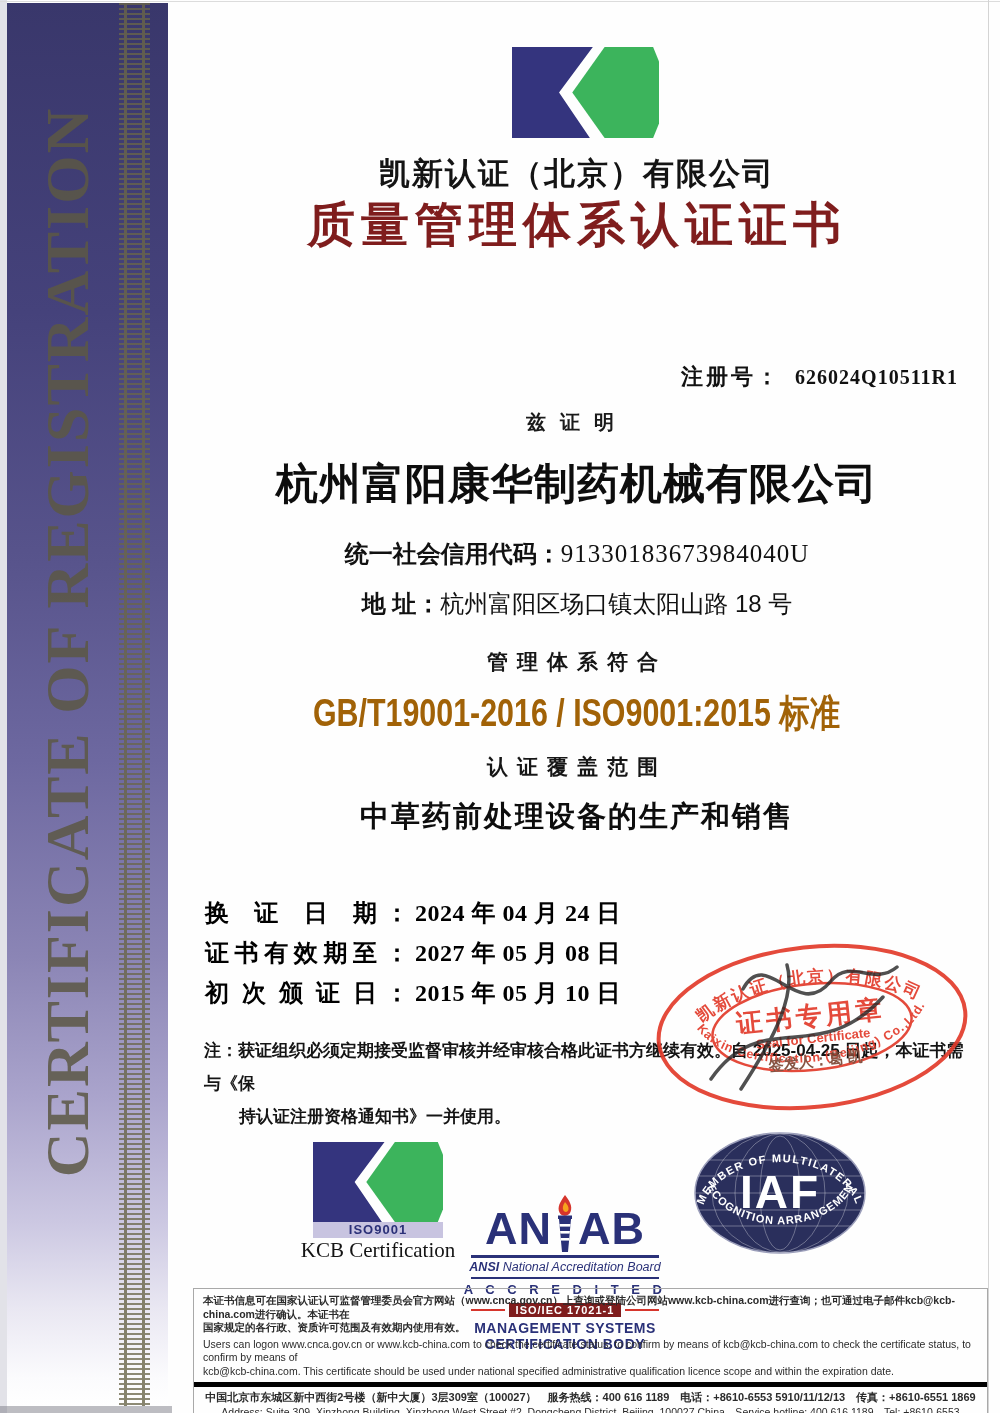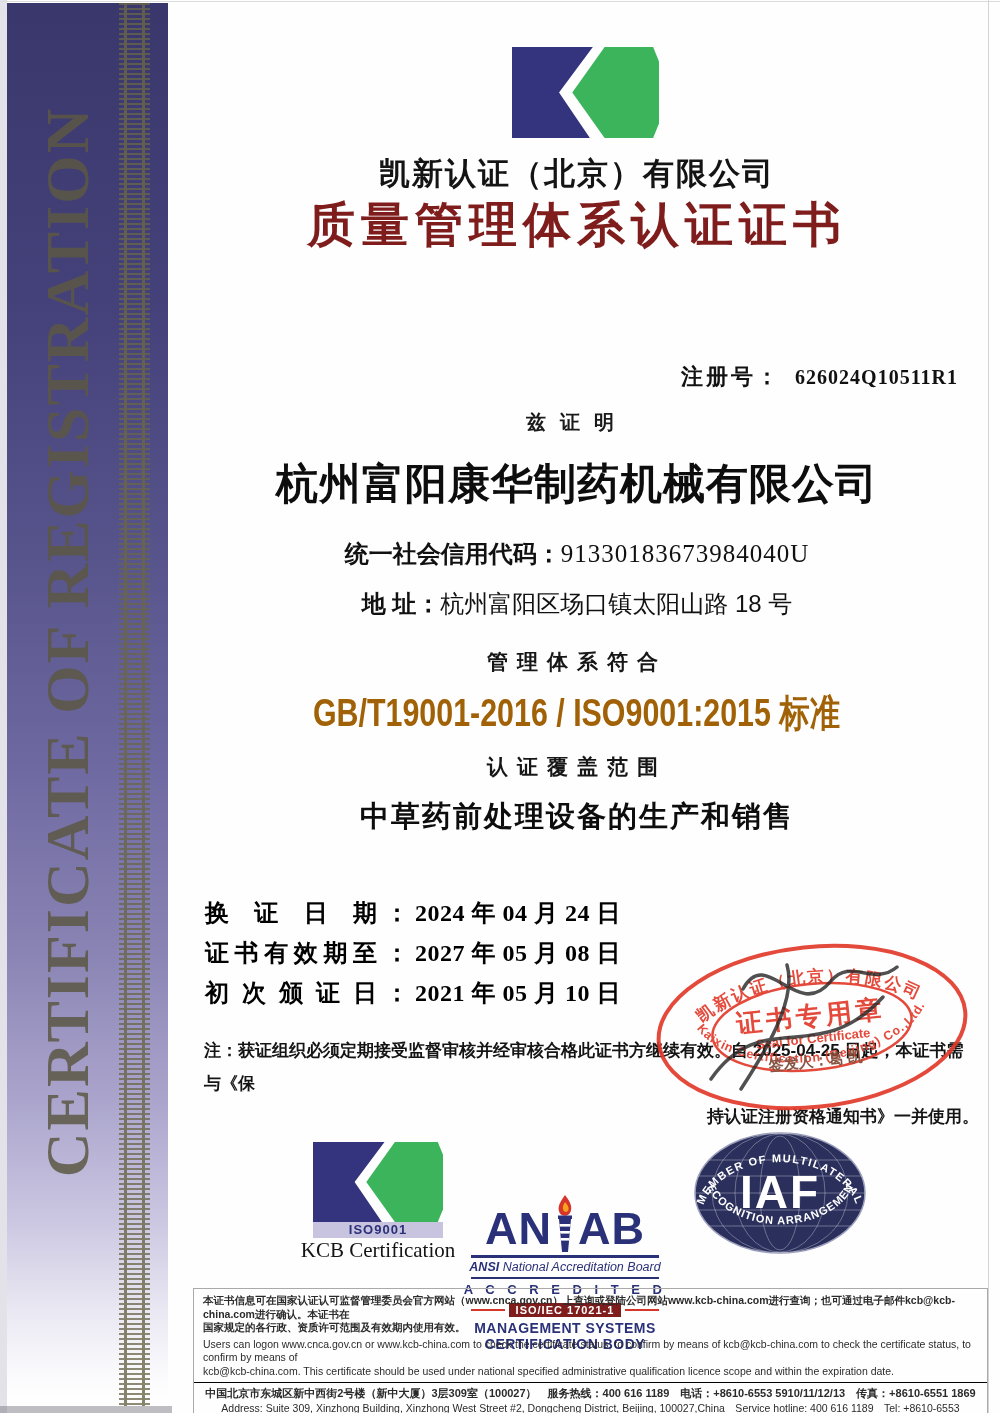--- a/index.html
+++ b/index.html
@@ -58,21 +58,21 @@
   
   .dates{position:absolute;left:205px;top:897px;font-size:24px;color:#000;}
   .drow{display:flex;align-items:baseline;height:40px;}
   .dlabel{display:inline-block;width:172px;font-weight:600;text-align:justify;text-align-last:justify;}
   .dcolon{margin:0 6px 0 8px;font-weight:600;}
   .dval{font-family:"Liberation Serif",serif;font-weight:600;letter-spacing:.5px;}
 
   
   .note{position:absolute;left:204px;top:1034px;width:775px;font-size:17px;font-weight:600;
         line-height:33px;color:#141414;}
-  .note .l2{padding-left:35px;text-align:right;}
+  .note .l2{padding-left:35px;}
 
   
   .seal{position:absolute;left:645px;top:927px;width:335px;height:200px;pointer-events:none;}
 
   
   .iso-band{position:absolute;left:313px;top:1222px;width:130px;height:16px;background:#c8c4e0;
     color:#2b3178;font-size:13px;font-weight:700;text-align:center;line-height:16px;letter-spacing:1px;}
   .kcb-caption{position:absolute;left:288px;top:1238px;width:180px;text-align:center;
     font-family:"Liberation Serif",serif;font-size:21px;color:#141414;}
 
@@ -138,21 +138,21 @@
       <span class="dval">2024 年 04 月 24 日</span>
     </div>
     <div class="drow">
       <span class="dlabel">证书有效期至</span>
       <span class="dcolon">：</span>
       <span class="dval">2027 年 05 月 08 日</span>
     </div>
     <div class="drow">
       <span class="dlabel">初次颁证日</span>
       <span class="dcolon">：</span>
-      <span class="dval">2021 年 05 月 10 日</span>
+      <span class="dval">2015 年 05 月 10 日</span>
     </div>
   </div>
 
   <div class="note">
     <div class="l1">注：获证组织必须定期接受监督审核并经审核合格此证书方继续有效。自 2025-04-25 日起，本证书需与《保</div>
     <div class="l2">持认证注册资格通知书》一并使用。</div>
   </div>
 
   <svg class="seal" viewBox="0 0 335 200">
     <g transform="rotate(-6 167 100)" opacity="0.92">
@@ -240,21 +240,21 @@
       <textPath href="#iafTop" startOffset="50%" text-anchor="middle">MEMBER OF MULTILATERAL</textPath>
     </text>
     <path id="iafBot" d="M 14 54 A 76 52 0 0 0 162 54" fill="none"></path>
     <text font-size="11" font-weight="700" fill="#ffffff" letter-spacing="1">
       <textPath href="#iafBot" startOffset="50%" text-anchor="middle">RECOGNITION ARRANGEMENT</textPath>
     </text>
     <text x="88" y="78" text-anchor="middle" font-size="46" font-weight="800" fill="#ffffff" letter-spacing="2">IAF</text>
   </svg>
 
   <div style="position:absolute;left:193px;top:1288px;width:793px;border:1px solid #a9a9a9;color:#2b2b2b;">
-    <div style="padding:5px 9px 4px;border-bottom:1px solid #000000;">
+    <div style="padding:5px 9px 4px;border-bottom:5px solid #000000;">
       <div style="font-size:10.5px;font-weight:600;line-height:13.5px;">本证书信息可在国家认证认可监督管理委员会官方网站（www.cnca.gov.cn）上查询或登陆公司网站www.kcb-china.com进行查询；也可通过电子邮件kcb@kcb-china.com进行确认。本证书在</div>
       <div style="font-size:10.5px;font-weight:600;line-height:13.5px;">国家规定的各行政、资质许可范围及有效期内使用有效。</div>
       <div style="font-size:10.5px;line-height:13.5px;margin-top:3px;">Users can logon www.cnca.gov.cn or www.kcb-china.com to check the certificate status, to confirm by means of kcb@kcb-china.com to check the certificate status, to confirm by means of</div>
       <div style="font-size:10.5px;line-height:13.5px;">kcb@kcb-china.com. This certificate should be used under national specified administrative qualification licence scope and within the expiration date.</div>
     </div>
     <div style="padding:3px 6px 4px;text-align:center;">
       <div style="font-size:11px;font-weight:600;line-height:14.5px;">中国北京市东城区新中西街2号楼（新中大厦）3层309室（100027）　服务热线：400 616 1189　电话：+8610-6553 5910/11/12/13　传真：+8610-6551 1869</div>
       <div style="font-size:10.5px;line-height:14px;">Address: Suite 309, Xinzhong Building, Xinzhong West Street #2, Dongcheng District, Beijing, 100027,China　Service hotline: 400 616 1189　Tel: +8610-6553 5910/11/12/13　Fax: +8610-6551 1869</div>
     </div>
   </div>

